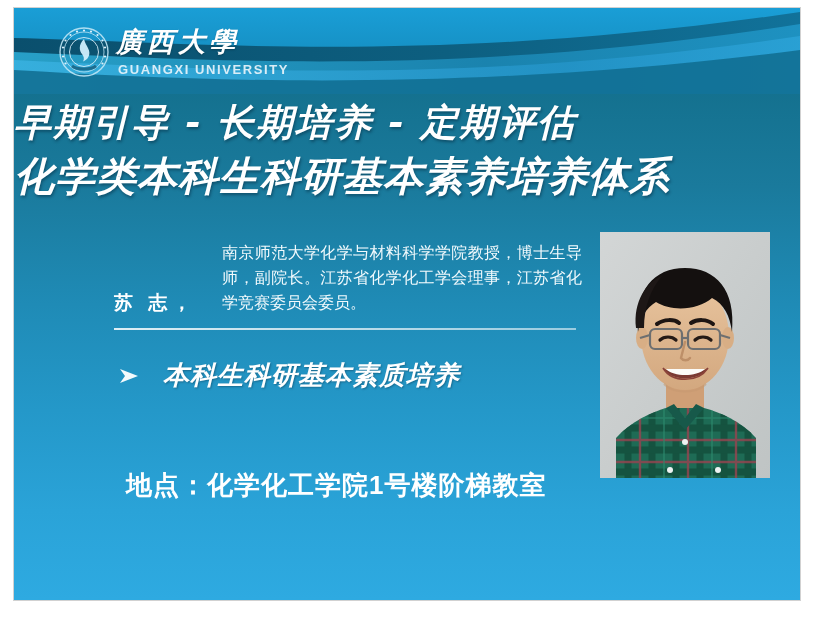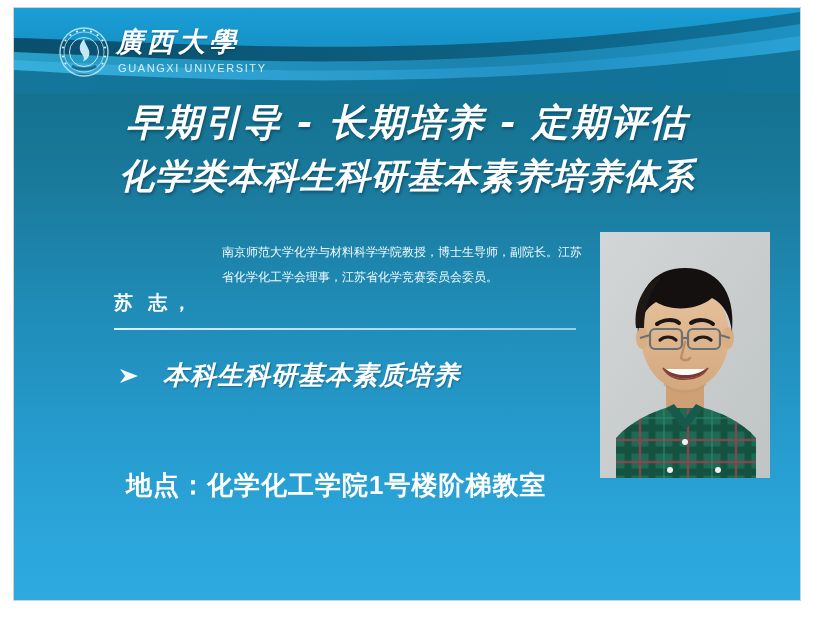--- a/index.html
+++ b/index.html
@@ -51,61 +51,61 @@
     font-size:27px;
     font-weight:700;
     font-style:italic;
     letter-spacing:4px;
     white-space:nowrap;
     text-shadow:0 1px 2px rgba(0,0,0,.25);
   }
   #logo-en{
     position:absolute; left:60px; top:40px;
     color:#e8f4fb;
-    font-size:11px;
-    font-weight:400;
+    font-size:13px;
+    font-weight:700;
     letter-spacing:1.6px;
     white-space:nowrap;
     opacity:.92;
   }
 
   
   #title-wrap{
     position:absolute; left:0; top:88px;
-    width:786px; text-align:center;
+    width:786px; text-align:left;
   }
   .title-line{
     color:#ffffff;
     font-family:"DejaVu Serif", serif;
     font-weight:700;
     font-style:italic;
     white-space:nowrap;
     text-shadow:1px 2px 3px rgba(0,30,50,.45);
   }
   #title-line1{ font-size:37px; letter-spacing:2px; line-height:52px; }
-  #title-line2{ font-size:35px; letter-spacing:1px; line-height:56px; }
+  #title-line2{ font-size:40px; letter-spacing:1px; line-height:56px; }
 
   
   #speaker-block{
     position:absolute; left:100px; top:232px;
     width:470px; height:90px;
   }
   #speaker-name{
     position:absolute; left:0; bottom:14px;
     color:#ffffff;
     font-size:19px;
     font-weight:700;
     letter-spacing:5px;
     white-space:nowrap;
   }
   #speaker-bio{
     position:absolute; left:108px; top:0;
     width:360px;
     color:#f2fafd;
-    font-size:12px;
+    font-size:16px;
     line-height:25px;
     text-align:justify;
   }
   #speaker-rule{
     position:absolute; left:0; top:88px;
     width:462px; height:2px;
     background:linear-gradient(to right, rgba(255,255,255,.85), rgba(255,255,255,.55));
   }
 
   

